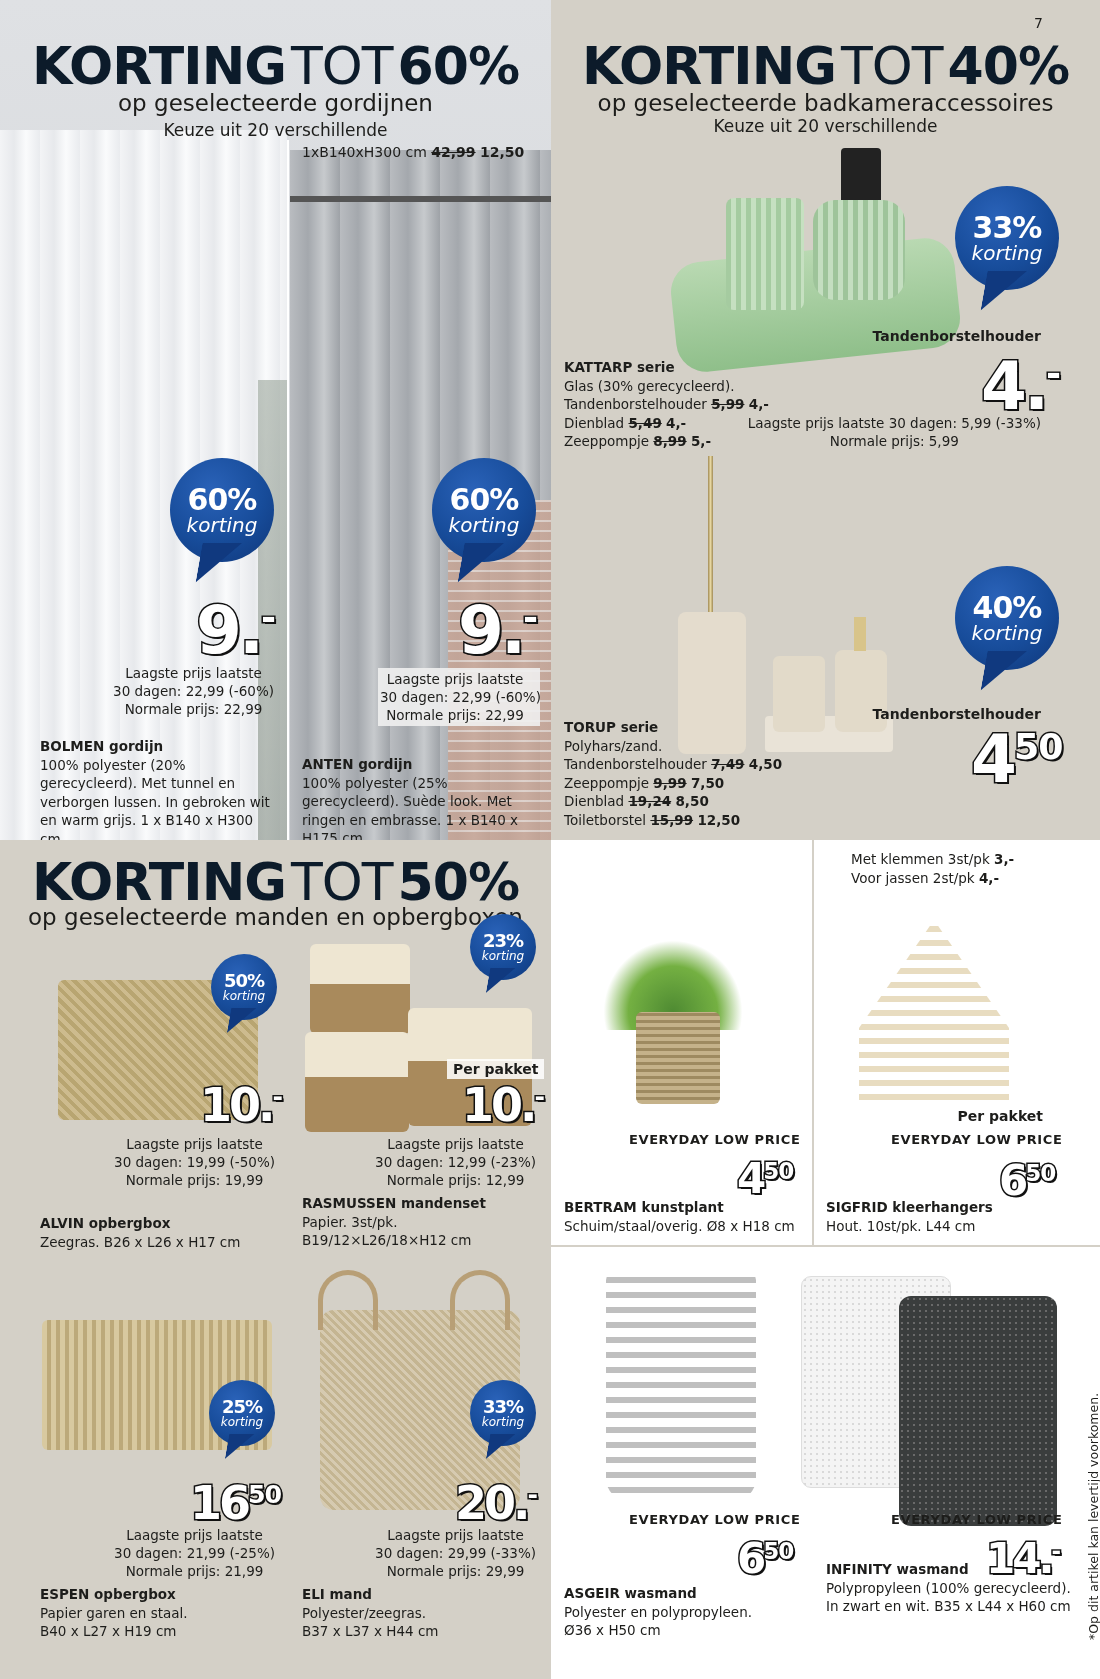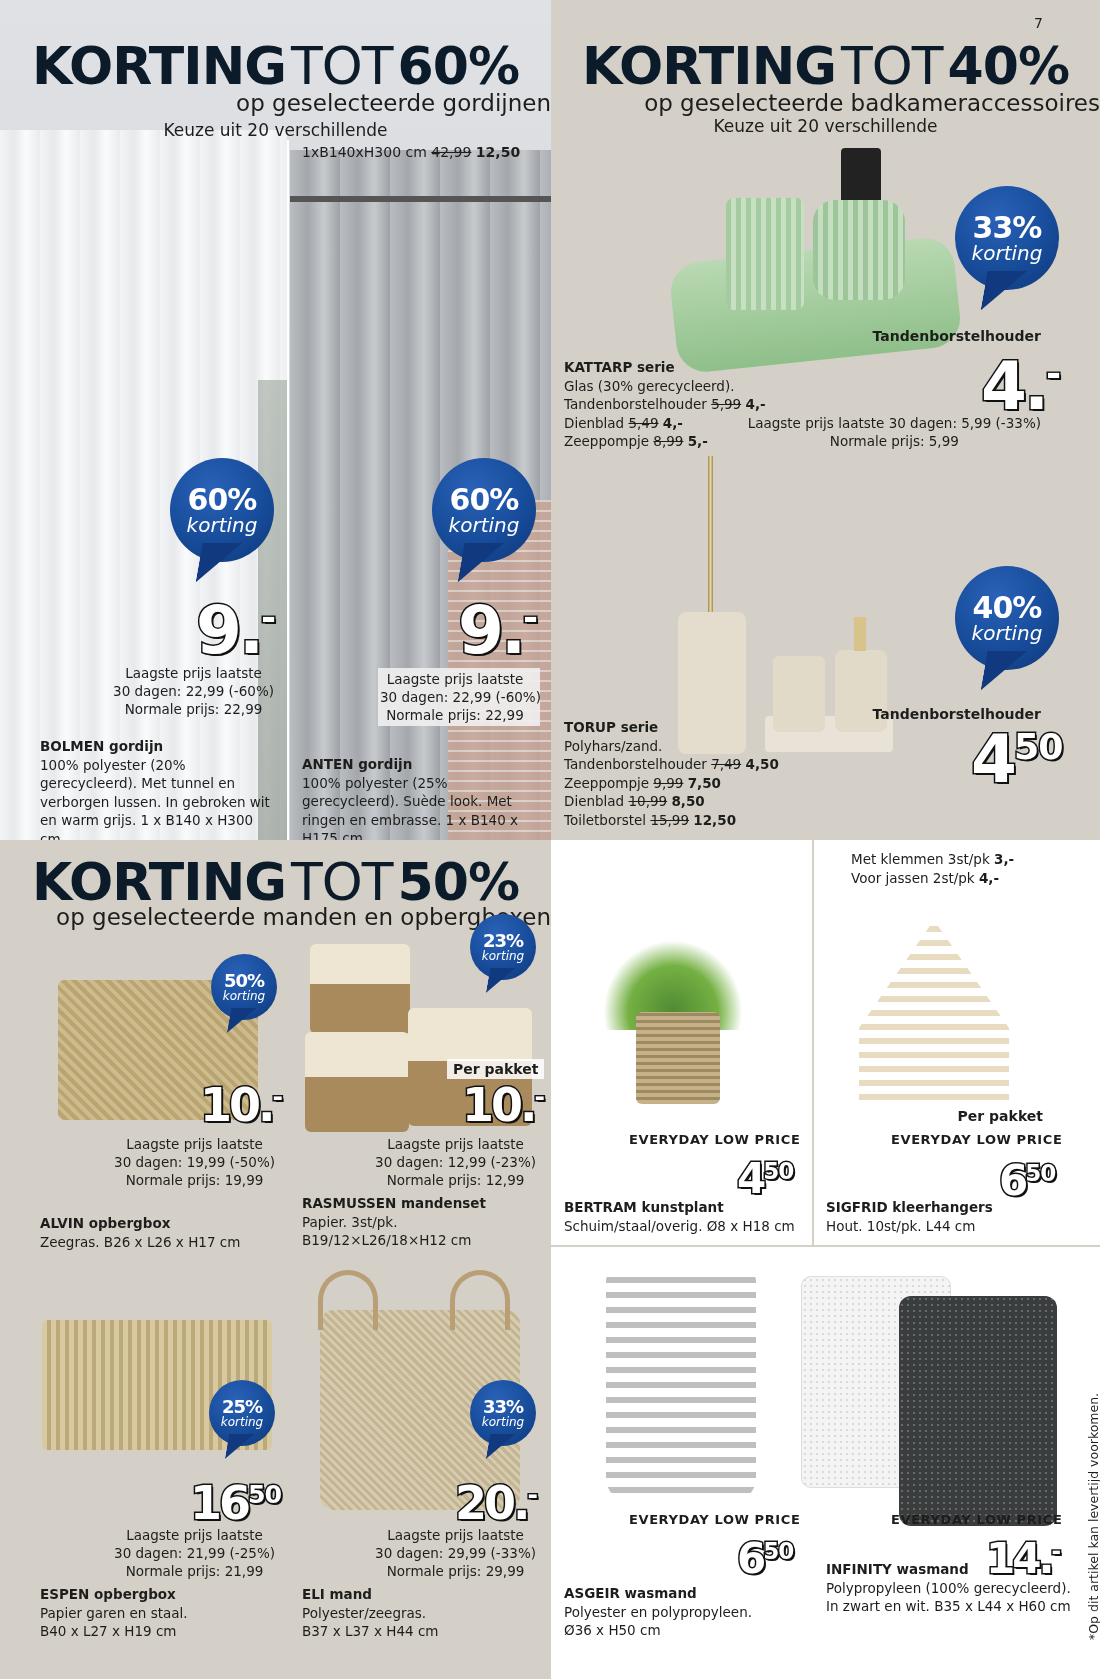--- a/index.html
+++ b/index.html
@@ -4,32 +4,32 @@
 <style>
   * { box-sizing: border-box; margin: 0; padding: 0; }
   body { width: 1100px; height: 1679px; position: relative; overflow: hidden; background: #d4d0c7; font-family: "DejaVu Sans", sans-serif; color: #1d1d1b; }
   .abs { position: absolute; }
   .panel { position: absolute; overflow: hidden; }
   .beige { background: #d4d0c7; }
   .white { background: #ffffff; }
   .headline { position: absolute; left: 0; right: 0; text-align: center; color: #0c1b2a; line-height: 1; white-space: nowrap; }
   .headline .big { font-size: 52px; font-weight: bold; letter-spacing: -1px; }
   .headline .thin { font-weight: normal; }
-  .subhead { position: absolute; left: 0; right: 0; text-align: right; font-size: 23px; color: #1d1d1b; white-space: nowrap; }
+  .subhead { position: absolute; left: 0; right: 0; text-align: center; font-size: 23px; color: #1d1d1b; white-space: nowrap; }
   .subsub { position: absolute; left: 0; right: 0; text-align: center; font-size: 17px; color: #1d1d1b; white-space: nowrap; }
   .bubble { position: absolute; border-radius: 50%; background: radial-gradient(circle at 40% 30%, #2a62b8 0%, #174c9a 55%, #0f3679 100%); color: #fff; text-align: center; display: flex; flex-direction: column; justify-content: center; align-items: center; }
   .bubble::after { content: ""; position: absolute; bottom: -20%; left: 28%; width: 38%; height: 38%; background: #10397f; clip-path: polygon(0 0, 100% 0, 0 100%); transform: skewX(-10deg); }
   .bubble .pct { font-weight: bold; line-height: 1; letter-spacing: -1px; }
   .bubble .kort { font-style: italic; line-height: 1; }
   .price { position: absolute; font-weight: bold; color: #fff; line-height: 1; -webkit-text-stroke: 3px #111; paint-order: stroke fill; text-shadow: 2px 2px 0 #111; letter-spacing: -3px; white-space: nowrap; }
   .price sup { font-size: 55%; vertical-align: top; position: relative; top: 2px; letter-spacing: -1px; }
   .info { position: absolute; font-size: 13.5px; line-height: 18px; text-align: center; color: #1d1d1b; white-space: nowrap; }
   .desc { position: absolute; font-size: 13.5px; line-height: 18.5px; color: #1d1d1b; }
   .desc .name { font-weight: bold; }
-  .strike { text-decoration: line-through; font-weight: normal; margin-top: 28px; }
+  .strike { text-decoration: line-through; font-weight: bold; margin-top: 28px; }
   .b { font-weight: bold; }
   .label-bold { position: absolute; font-weight: bold; font-size: 14px; white-space: nowrap; color: #1d1d1b; }
   .elp { position: absolute; font-weight: bold; font-size: 13px; letter-spacing: 0.6px; white-space: nowrap; color: #1d1d1b; }
   .chip { position: absolute; background: rgba(255,255,255,0.85); padding: 2px 6px; font-size: 14px; font-weight: bold; white-space: nowrap; }
   
   .curtain { position: absolute; }
   .basket { position: absolute; border-radius: 6px; }
 </style>
 </head>
 <body>
@@ -140,21 +140,21 @@
   </div>
   <div class="label-bold" style="right:59px;top:706px;">Tandenborstelhouder</div>
   <div class="price" style="left:420px;top:727px;font-size:66px;">
     <span>4</span><sup>50</sup>
   </div>
   <div class="desc" style="left:13px;top:718px;width:270px;">
     <div class="name">TORUP serie</div>
     <div>Polyhars/zand.</div>
     <div><span>Tandenborstelhouder</span> <span class="strike">7,49</span> <span class="b">4,50</span></div>
     <div><span>Zeeppompje</span> <span class="strike">9,99</span> <span class="b">7,50</span></div>
-    <div><span>Dienblad</span> <span class="strike">10,99</span> <span class="b">8,50</span></div>
+    <div><span>Dienblad</span> <span class="strike">19,24</span> <span class="b">8,50</span></div>
     <div><span>Toiletborstel</span> <span class="strike">15,99</span> <span class="b">12,50</span></div>
   </div>
 </div>
 
 <div class="panel beige" style="left:0;top:840px;width:551px;height:839px;">
   <div class="headline" style="top:16px;">
     <span class="big">KORTING</span>
     <span class="big thin">TOT</span>
     <span class="big">50%</span>
   </div>

